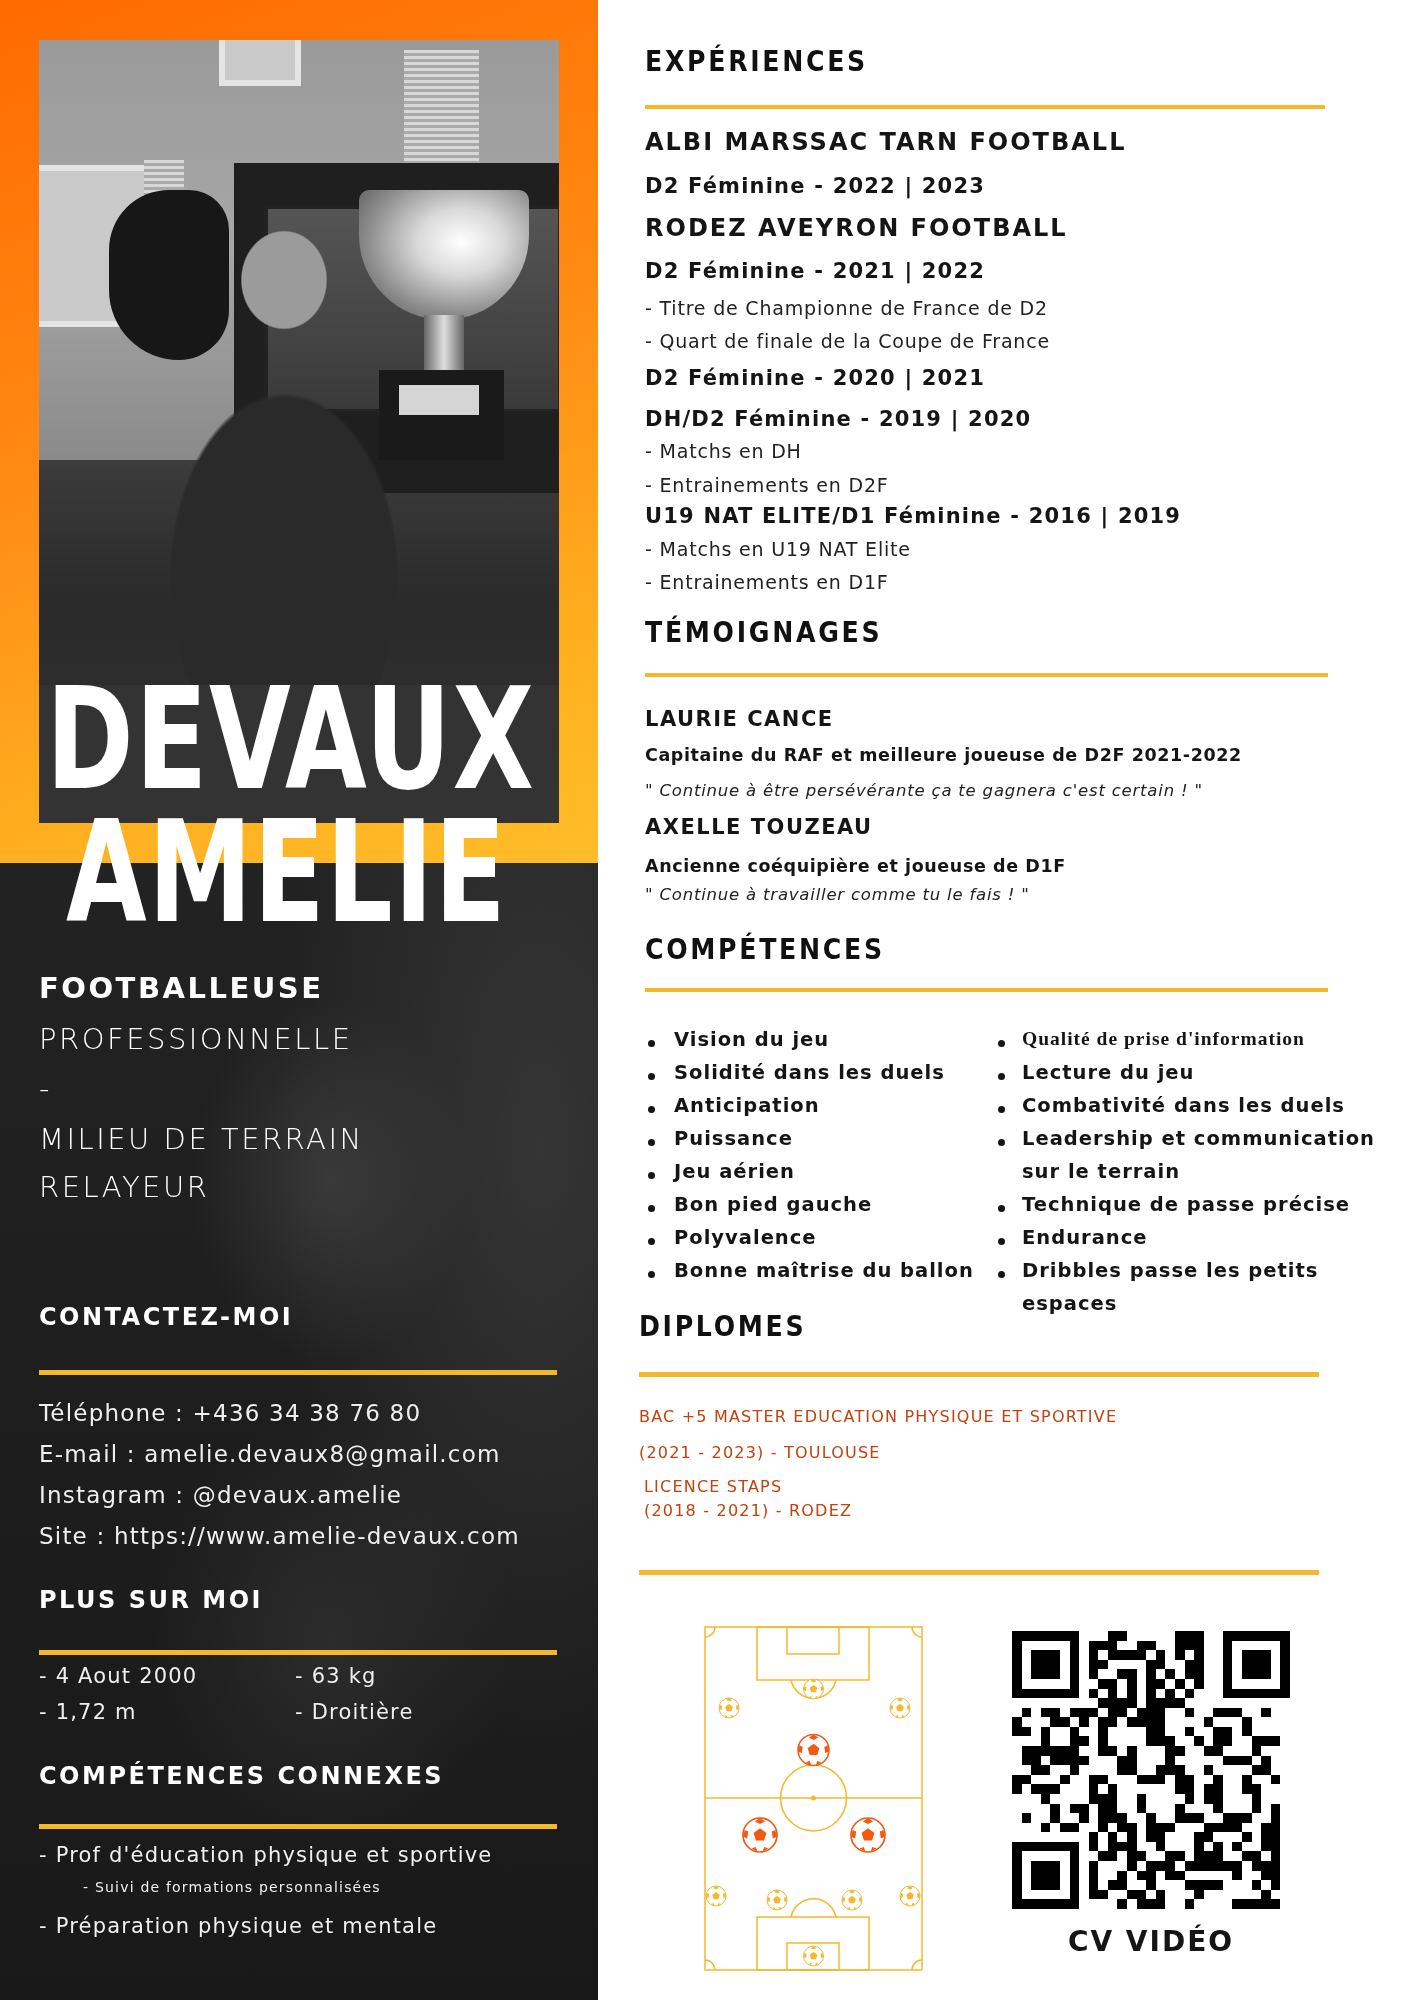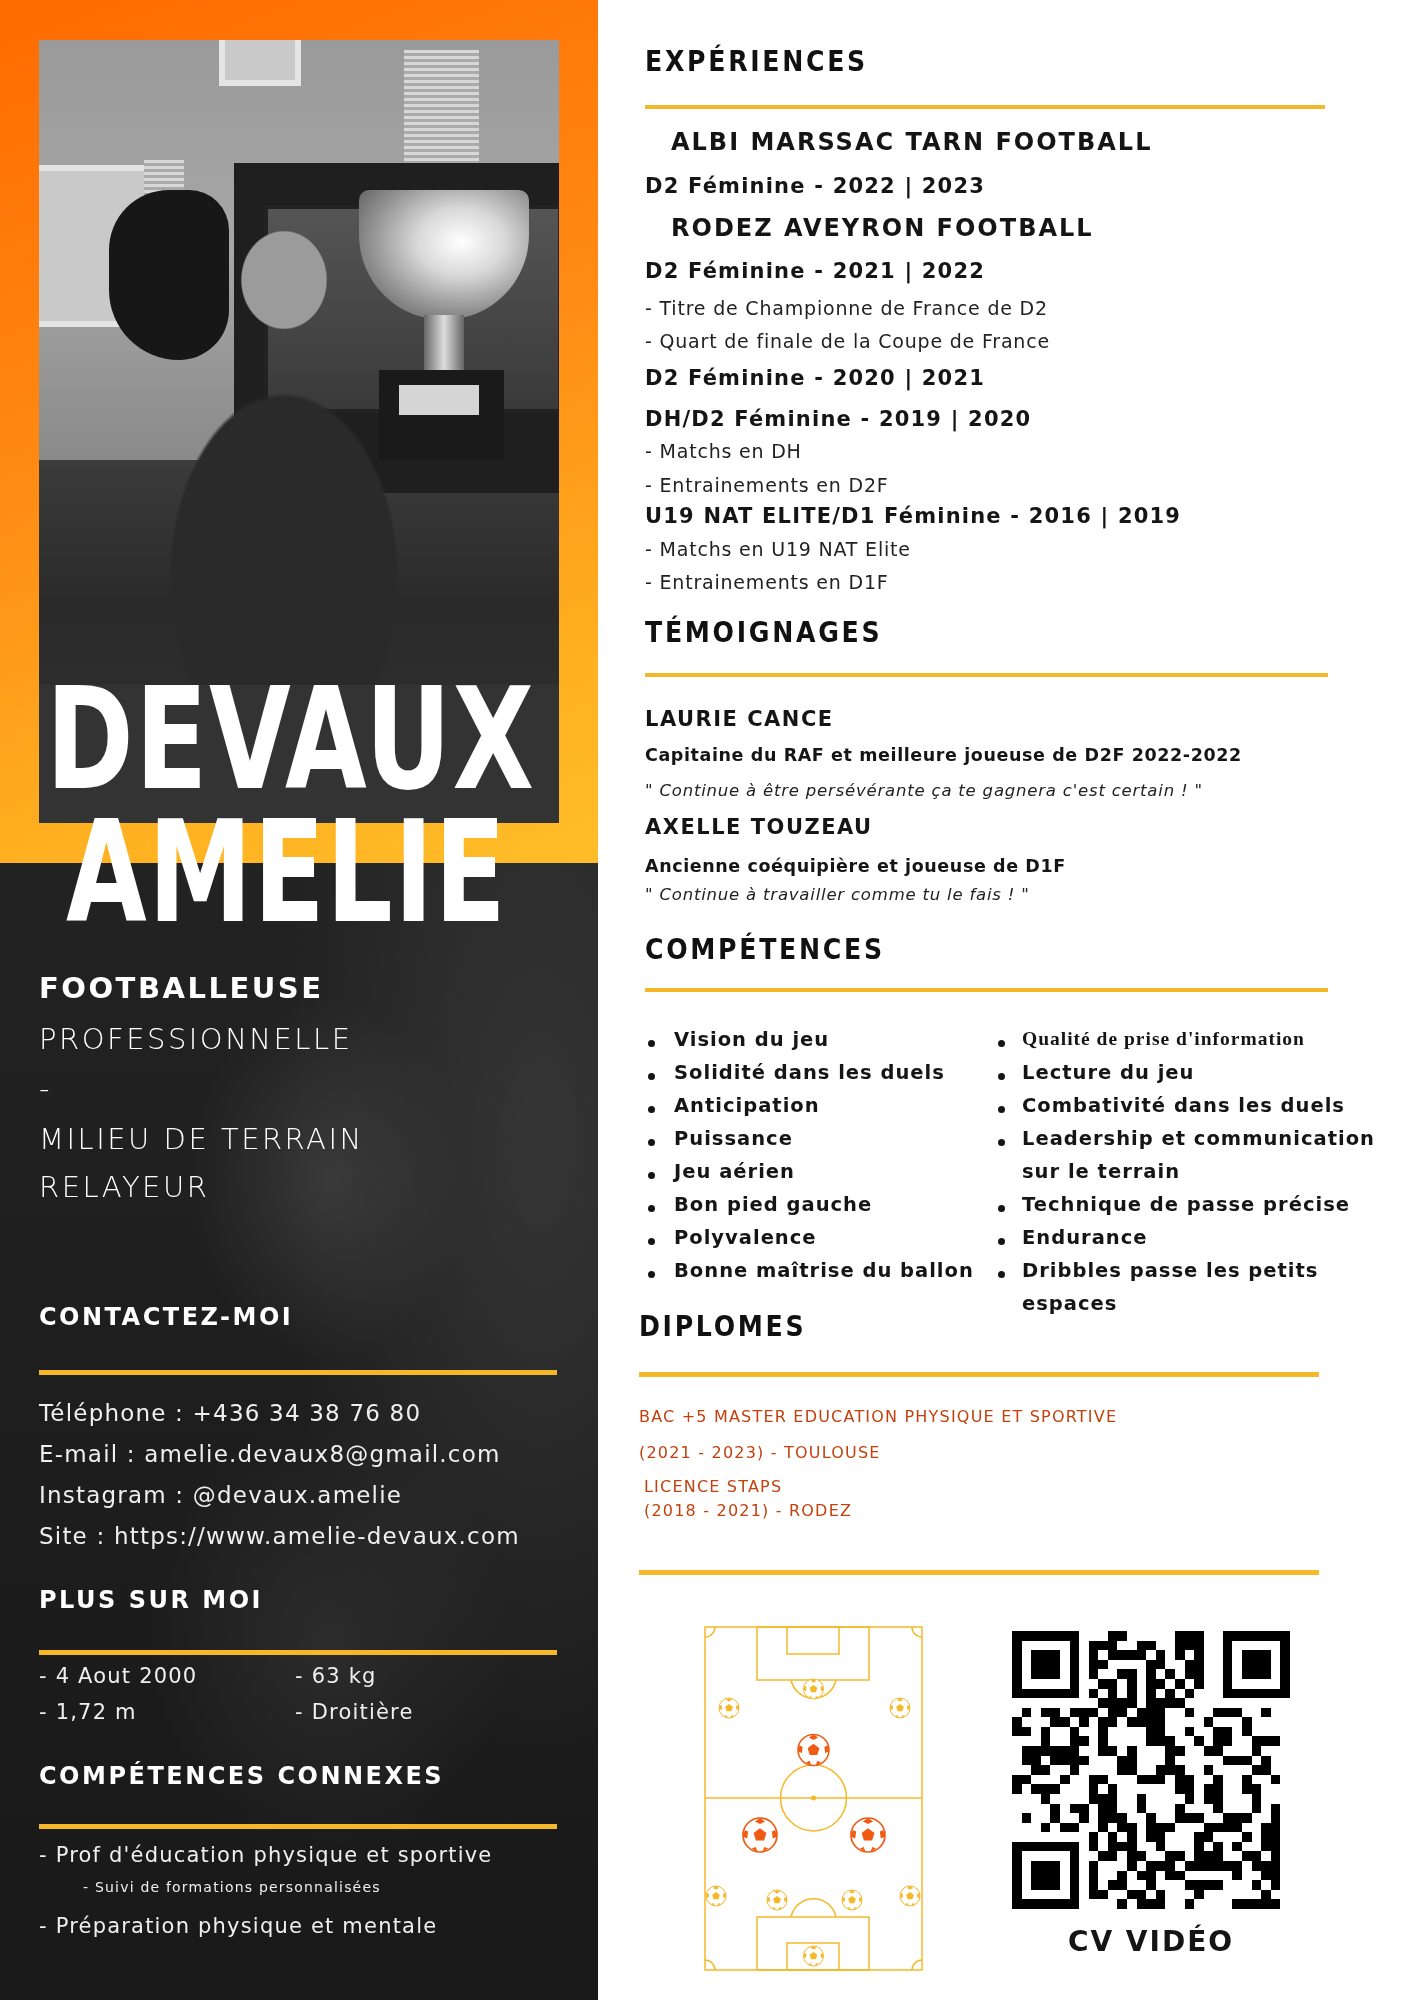--- a/index.html
+++ b/index.html
@@ -39,21 +39,21 @@
   #name-first { left:66px; top:803px; font-size:140px; line-height:140px; transform:scaleX(0.745); }
 
   .role-line { position:absolute; left:39px; color:#ffffff; font-family:"DejaVu Sans", sans-serif; font-size:29px; letter-spacing:2.5px; font-weight:300; white-space:nowrap; }
   .left-h { position:absolute; left:39px; color:#ffffff; font-family:"DejaVu Sans", sans-serif; font-weight:bold; letter-spacing:2.5px; font-size:24px; white-space:nowrap; }
   .left-rule { position:absolute; left:39px; width:518px; height:5px; background:#f6b82b; }
   .left-text { position:absolute; color:#efefef; font-family:"DejaVu Sans", sans-serif; font-size:23px; letter-spacing:1.2px; white-space:nowrap; }
 
   
   .sec-h { position:absolute; color:#111111; font-family:"DejaVu Sans", sans-serif; font-weight:bold; font-size:28px; letter-spacing:3px; white-space:nowrap; transform:scaleX(0.9); transform-origin:left top; }
   .rule { position:absolute; height:4px; background:#f6b82b; }
-  .club { position:absolute; left:645px; color:#151515; font-family:"DejaVu Sans", sans-serif; font-weight:bold; font-size:24px; letter-spacing:2px; white-space:nowrap;margin-left:26px; }
+  .club { position:absolute; left:645px; color:#151515; font-family:"DejaVu Sans", sans-serif; font-weight:bold; font-size:24px; letter-spacing:2px; white-space:nowrap; }
   .season { position:absolute; left:645px; color:#151515; font-family:"DejaVu Sans", sans-serif; font-weight:bold; font-size:21px; letter-spacing:1.2px; white-space:nowrap; }
   .detail { position:absolute; left:645px; color:#222222; font-family:"DejaVu Sans", sans-serif; font-size:19px; letter-spacing:0.8px; white-space:nowrap; }
   .t-name { position:absolute; left:645px; color:#151515; font-family:"DejaVu Sans", sans-serif; font-weight:bold; font-size:21px; letter-spacing:1.5px; white-space:nowrap; }
   .t-role { position:absolute; left:645px; color:#151515; font-family:"DejaVu Sans", sans-serif; font-weight:bold; font-size:17.5px; letter-spacing:0.6px; white-space:nowrap; }
   .t-quote { position:absolute; left:645px; color:#222222; font-family:"DejaVu Sans", sans-serif; font-style:italic; font-size:16.5px; letter-spacing:0.8px; white-space:nowrap; }
   .skill { position:absolute; color:#151515; font-family:"DejaVu Sans", sans-serif; font-weight:bold; font-size:19.5px; letter-spacing:1px; white-space:nowrap; }
   .bullet { position:absolute; width:7px; height:7px; border-radius:50%; background:#151515; }
   .dip { position:absolute; color:#c2410c; font-family:"DejaVu Sans", sans-serif; font-weight:normal; font-size:16px; letter-spacing:1.2px; white-space:nowrap; line-height:25px; }
 
   #pitch { left:704px; top:1626px; width:219px; height:345px; }
@@ -124,21 +124,21 @@
 <div class="season" style="top:407px;">DH/D2 Féminine - 2019 | 2020</div>
 <div class="detail" style="top:440px;">- Matchs en DH</div>
 <div class="detail" style="top:474px;">- Entrainements en D2F</div>
 <div class="season" style="top:504px;">U19 NAT ELITE/D1 Féminine - 2016 | 2019</div>
 <div class="detail" style="top:538px;">- Matchs en U19 NAT Elite</div>
 <div class="detail" style="top:571px;">- Entrainements en D1F</div>
 
 <div class="sec-h" style="left:645px;top:616px;">TÉMOIGNAGES</div>
 <div class="rule" style="left:645px;top:673px;width:683px;"></div>
 <div class="t-name" style="top:707px;">LAURIE CANCE</div>
-<div class="t-role" style="top:745px;">Capitaine du RAF et meilleure joueuse de D2F 2022-2022</div>
+<div class="t-role" style="top:745px;">Capitaine du RAF et meilleure joueuse de D2F 2021-2022</div>
 <div class="t-quote" style="top:781px;">" Continue à être persévérante ça te gagnera c'est certain ! "</div>
 <div class="t-name" style="top:815px;">AXELLE TOUZEAU</div>
 <div class="t-role" style="top:856px;">Ancienne coéquipière et joueuse de D1F</div>
 <div class="t-quote" style="top:885px;">" Continue à travailler comme tu le fais ! "</div>
 
 <div class="sec-h" style="left:645px;top:933px;">COMPÉTENCES</div>
 <div class="rule" style="left:645px;top:988px;width:683px;"></div>
 
 <div class="bullet" style="left:648px;top:1040px;"></div>
 <div class="skill" style="left:674px;top:1028px;">Vision du jeu</div>

